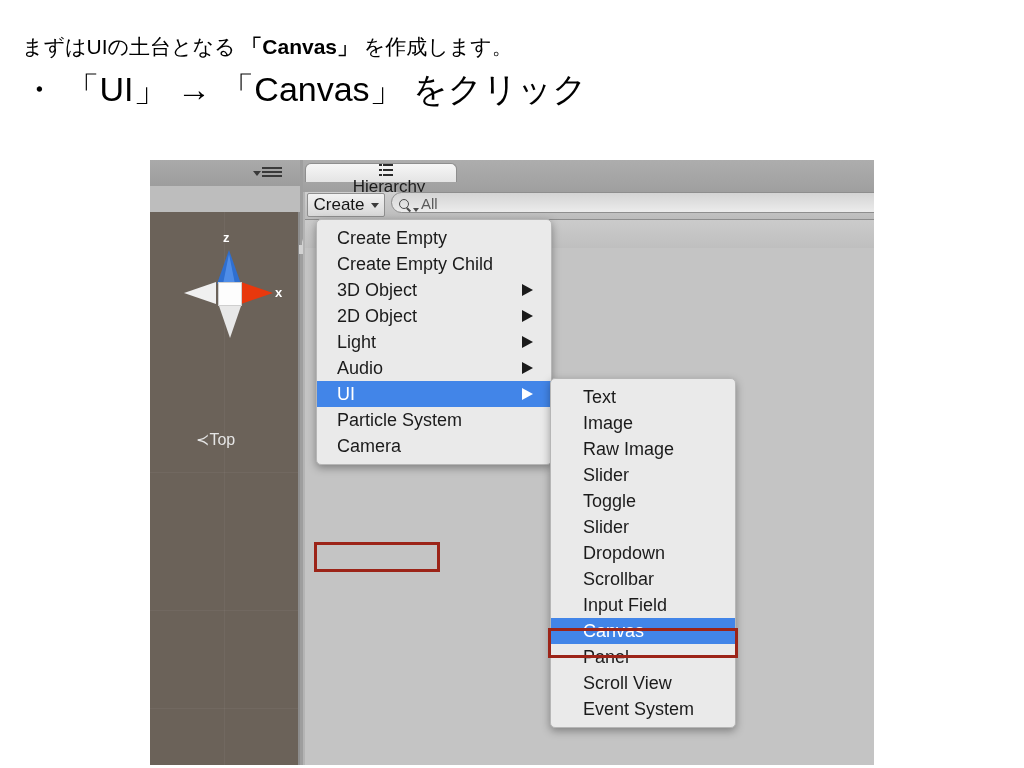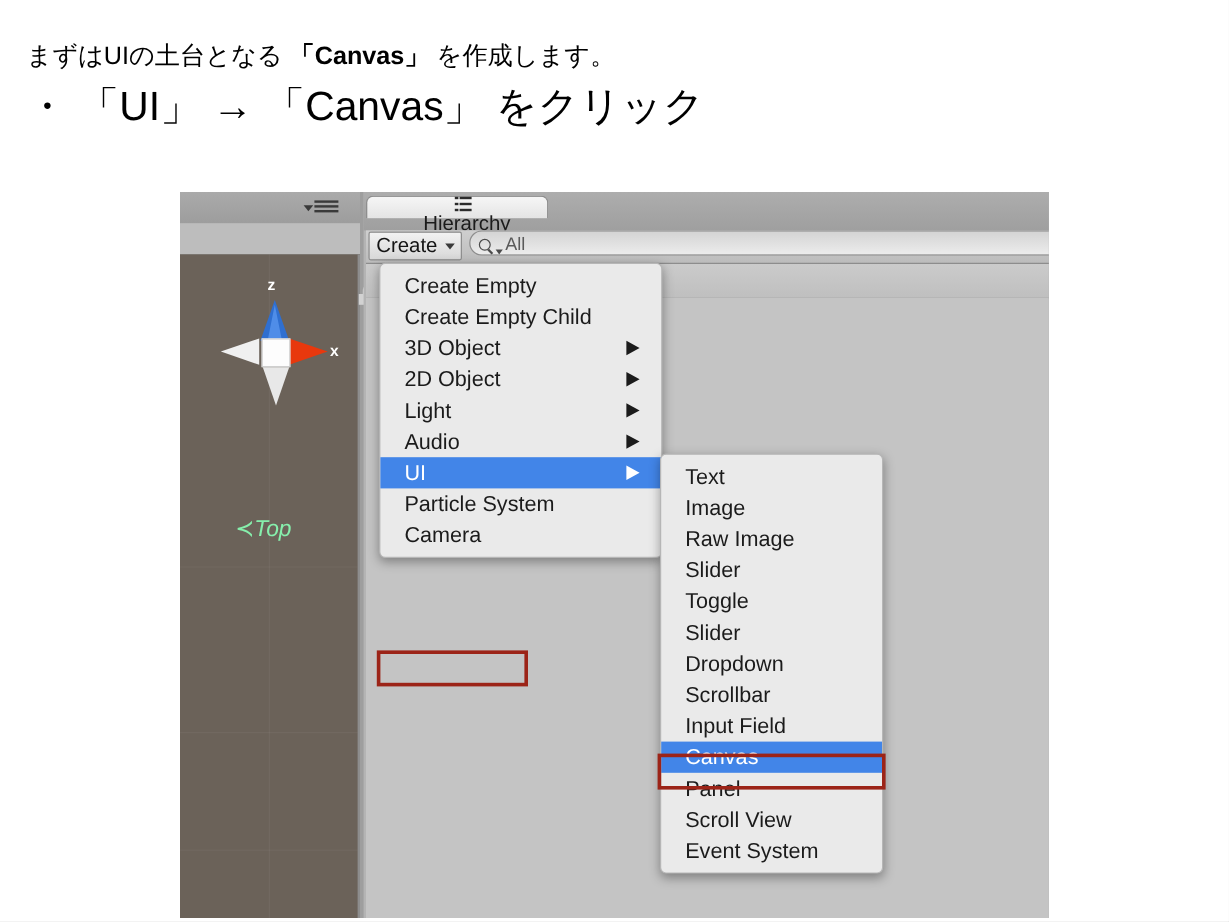--- a/index.html
+++ b/index.html
@@ -151,24 +151,23 @@
     position: absolute; left: 4px; top: 0px;
     width: 9px; height: 9px;
     border: 2px solid #d2d2d2;
     border-bottom: none;
     border-radius: 5px 5px 0 0;
     box-sizing: border-box;
   }
   .view-label {
     position: absolute;
     left: 46px; top: 218px;
-    font-size: 19px;
-    color: #86efac;
+    font-size: 16px;
+    color: #e5e5e5;
     white-space: pre;
-    font-style: italic;
   }
 
   
   .hamburger {
     position: absolute;
     width: 20px; height: 14px;
   }
   .hamburger i {
     display: block;
     height: 2px;
@@ -341,21 +340,21 @@
   .menu-item {
     position: relative;
     height: 26px;
     display: flex;
     align-items: center;
     padding-left: 20px;
     font-size: 18px;
     color: #1b1b1b;
     box-sizing: border-box;
   }
-  #ui-submenu .menu-item { padding-left: 20px; }
+  #ui-submenu .menu-item { padding-left: 32px; }
   .menu-item.selected {
     background: #4285e8;
     color: #ffffff;
   }
   .submenu-arrow {
     position: absolute;
     right: 18px; top: 50%;
     margin-top: -6px;
     width: 0; height: 0;
     border-top: 6px solid transparent;

